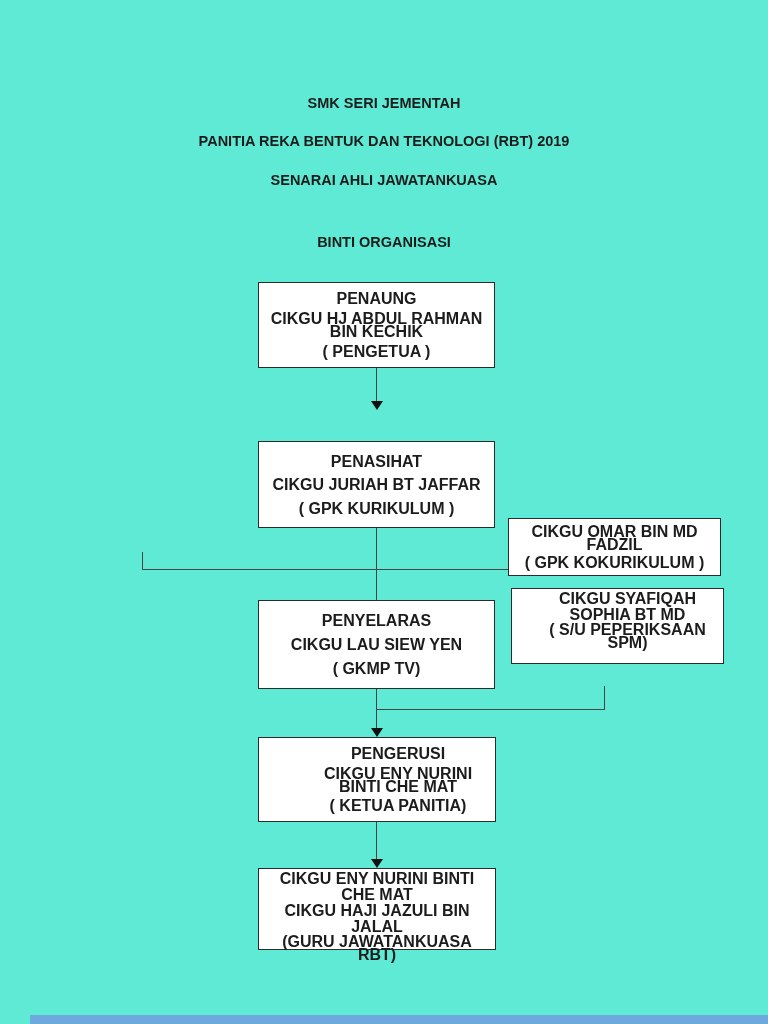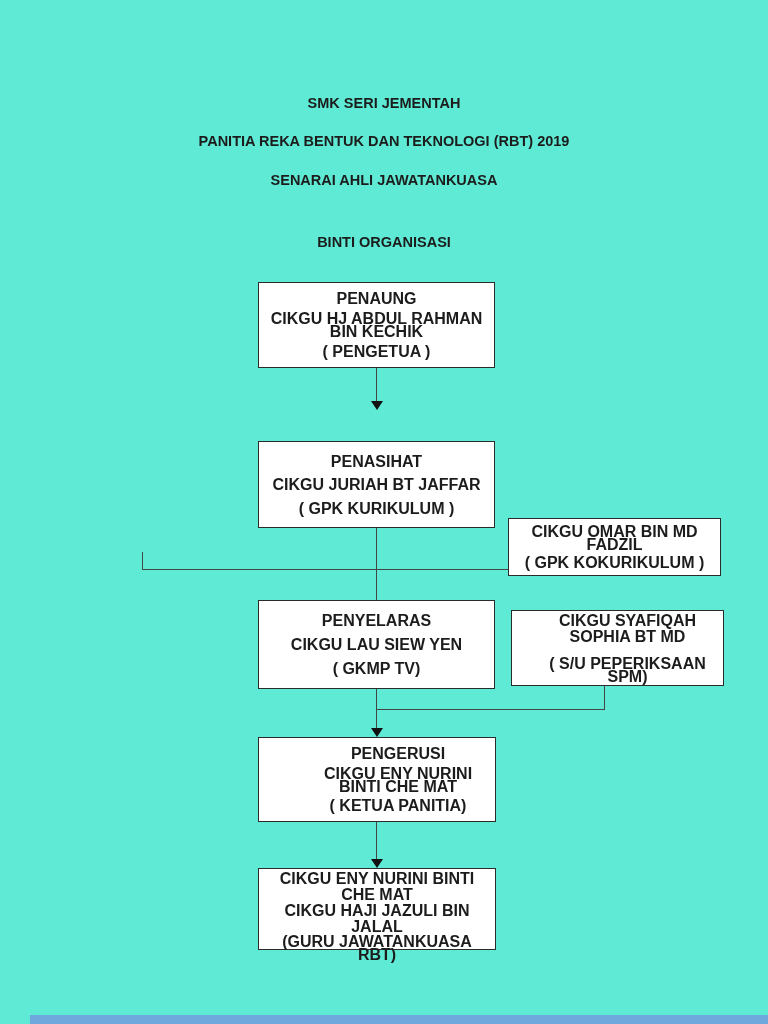--- a/index.html
+++ b/index.html
@@ -17,21 +17,21 @@
         align-items:center;text-align:center;box-sizing:border-box;
         font-weight:700;color:#1c1c1c;font-size:16px;line-height:13px;padding:2px 4px;}
   .obox .ln{display:block;width:100%;}
   .namepair{line-height:16px;}
 
   .b-penaung   {left:258px;top:282px;width:237px;height:86px;}
   .b-penasihat {left:258px;top:410px;width:237px;height:87px;margin-top:31px;}
   .b-hem       {left:40px; top:494px;width:213px;height:58px;}
   .b-koko      {left:508px;top:494px;width:213px;height:58px;margin-top:24px;}
   .b-penyelaras{left:258px;top:600px;width:237px;height:89px;align-items:flex-end;}
-  .b-syafiqah  {left:511px;top:610px;width:213px;height:76px;justify-content:space-between;padding-left:24px;}
+  .b-syafiqah  {left:511px;top:588px;width:213px;height:76px;justify-content:flex-start;padding-left:24px;}
   .b-pengerusi {left:258px;top:737px;width:238px;height:85px;padding-left:46px;}
   .b-guru      {left:258px;top:868px;width:238px;height:82px;justify-content:space-around;}
 
   
   .vline{position:absolute;width:0;border-left:1.5px solid #454545;}
   .c1{left:376px;top:368px;height:34px;}
   .c2{left:376px;top:497px;height:103px;}
   .c5{left:376px;top:689px;height:40px;}
   .c6{left:376px;top:821px;height:38px;}
   .elbow-top{position:absolute;left:142px;top:552px;width:461px;height:18px;

